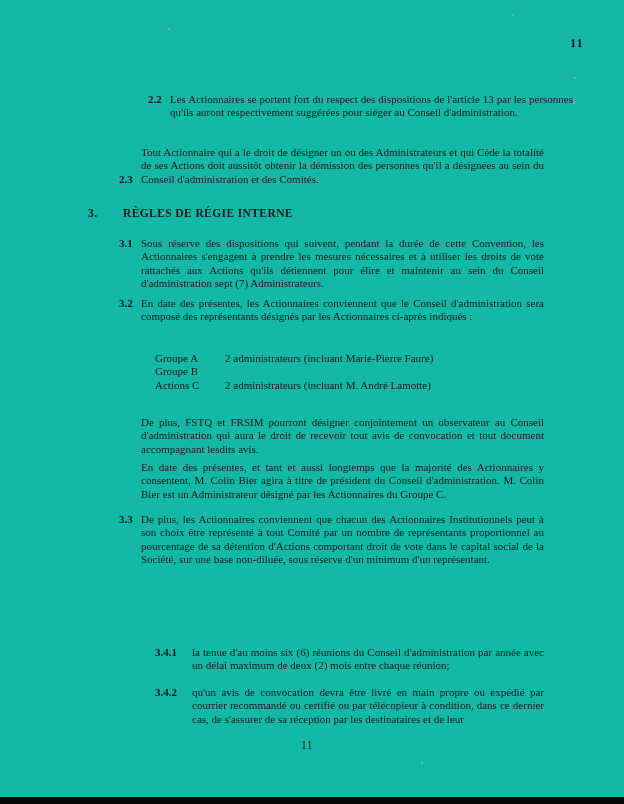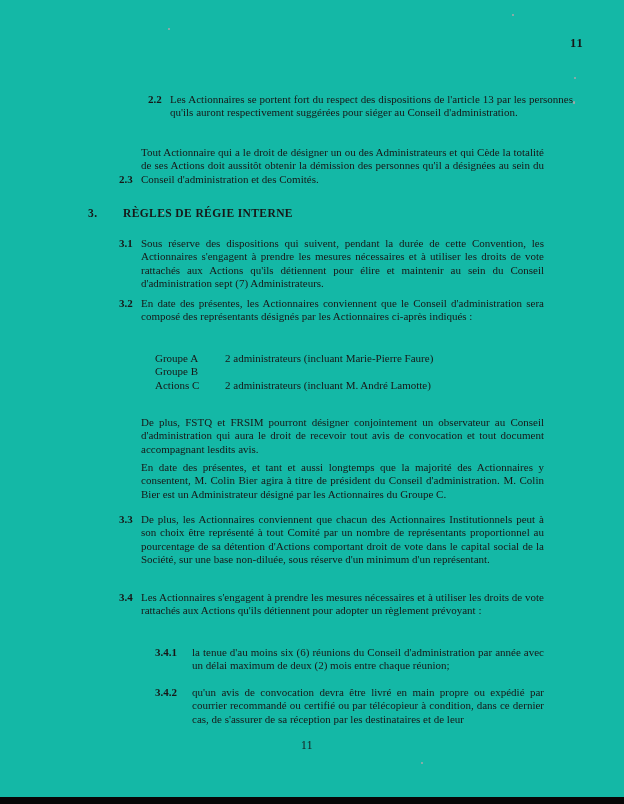--- a/index.html
+++ b/index.html
@@ -113,24 +113,20 @@
 
     <div class="para p-observer">De plus, FSTQ et FRSIM pourront désigner conjointement un observateur au Conseil d'administration qui aura le droit de recevoir tout avis de convocation et tout document accompagnant lesdits avis.</div>
 
     <div class="para p-president">En date des présentes, et tant et aussi longtemps que la majorité des Actionnaires y consentent, M. Colin Bier agira à titre de président du Conseil d'administration. M. Colin Bier est un Administrateur désigné par les Actionnaires du Groupe C.</div>
 
     <div class="clause c33">
       <span class="num">3.3</span>
       <span class="txt">De plus, les Actionnaires conviennent que chacun des Actionnaires Institutionnels peut à son choix être représenté à tout Comité par un nombre de représentants proportionnel au pourcentage de sa détention d'Actions comportant droit de vote dans le capital social de la Société, sur une base non-diluée, sous réserve d'un minimum d'un représentant.</span>
     </div>
 
-    <div class="clause c34">
-      <span class="num">3.4</span>
-      <span class="txt">Les Actionnaires s'engagent à prendre les mesures nécessaires et à utiliser les droits de vote rattachés aux Actions qu'ils détiennent pour adopter un règlement prévoyant :</span>
-    </div>
 
     <div class="subclause s341">
       <span class="num">3.4.1</span>
       <span class="txt">la tenue d'au moins six (6) réunions du Conseil d'administration par année avec un délai maximum de deux (2) mois entre chaque réunion;</span>
     </div>
 
     <div class="subclause s342">
       <span class="num">3.4.2</span>
       <span class="txt">qu'un avis de convocation devra être livré en main propre ou expédié par courrier recommandé ou certifié ou par télécopieur à condition, dans ce dernier cas, de s'assurer de sa réception par les destinataires et de leur</span>
     </div>

